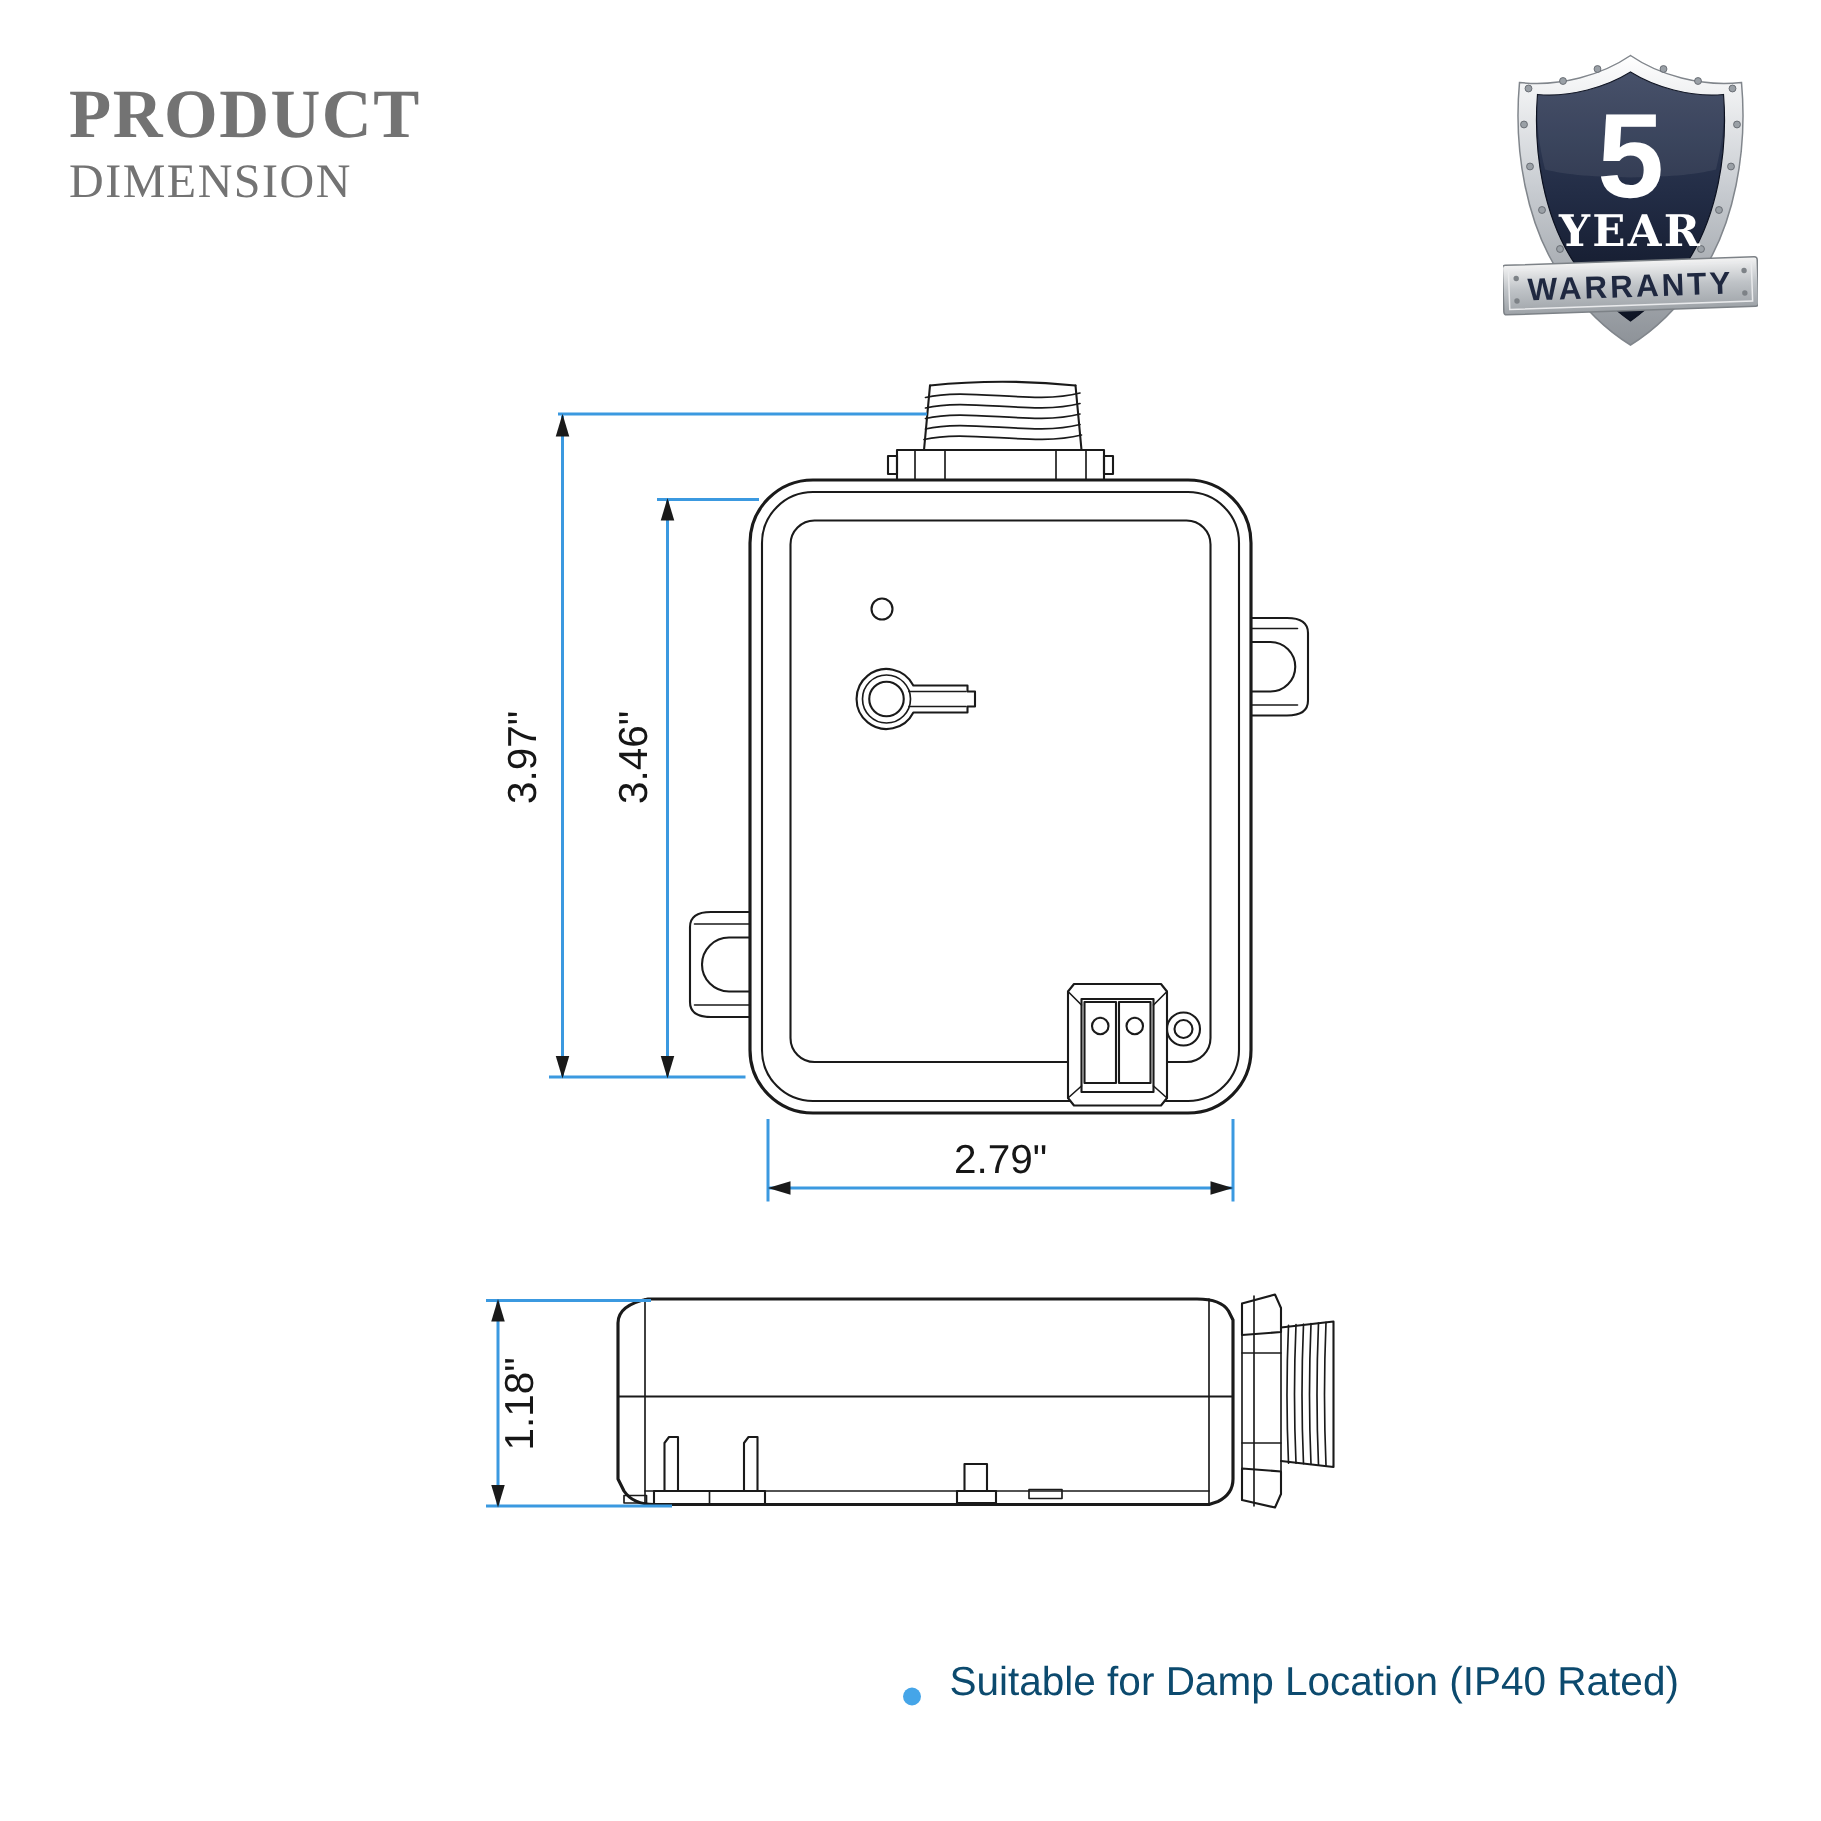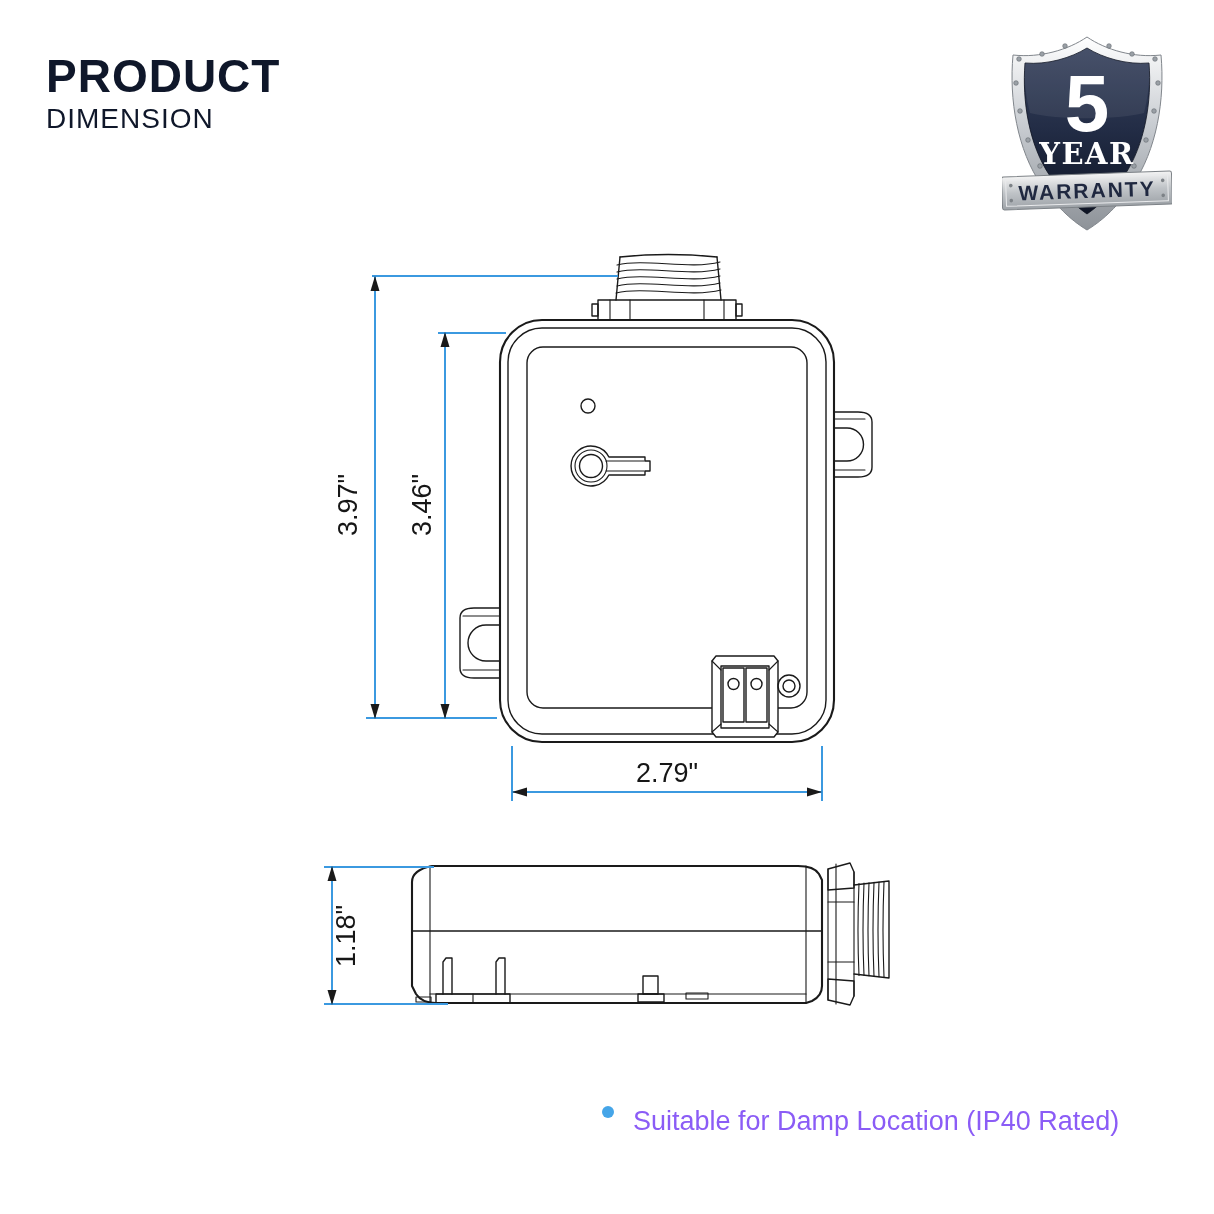--- a/index.html
+++ b/index.html
@@ -1,32 +1,32 @@
 <!DOCTYPE html>
 <html style="--dim-color: #3b99e0; --bullet-color: #45a5e8; --navy-color: #1f2840; --line-color: #1a1a1a;"><head>
 <meta charset="utf-8">
 <style>
   html,body{margin:0;padding:0;background:#fff;}
   .canvas{position:relative;width:1214px;height:1214px;background:#ffffff;overflow:hidden;
           font-family:"Liberation Sans",sans-serif;}
-  .title{position:absolute;left:46px;top:52px;color:#0f172a;line-height:1.05;}
+  .title{position:absolute;left:46px;top:52px;color:#737373;line-height:1.05;font-family:Liberation Serif, serif;}
   .title .t1{font-size:46px;font-weight:700;letter-spacing:1px;}
-  .title .t2{font-size:28px;font-weight:400;letter-spacing:1px;margin-top:4px;}
+  .title .t2{font-size:32px;font-weight:400;letter-spacing:1px;margin-top:4px;}
   svg.drawing{position:absolute;left:0;top:0;}
   .badge{position:absolute;left:1002px;top:33px;}
   .k{stroke:var(--line-color,#1a1a1a);fill:none;stroke-width:1.4;stroke-linejoin:round;stroke-linecap:round;}
   .k2{stroke-width:2.1;}
   .k3{stroke-width:1.1;}
   .kw{fill:#ffffff;}
   .dim{stroke:var(--dim-color,#3b99e0);stroke-width:2;fill:none;stroke-linecap:butt;}
   .arr{fill:var(--line-color,#1a1a1a);stroke:none;}
   .dimtxt{font-family:"Liberation Sans",sans-serif;font-size:27px;fill:#161616;}
   .features{position:absolute;left:602px;top:1106px;list-style:none;margin:0;padding:0;}
-  .features li{display:flex;align-items:flex-start;gap:19px;margin-bottom:17px;
-               font-size:27px;color:#8b5cf6;}
+  .features li{display:flex;align-items:flex-end;gap:19px;margin-bottom:17px;
+               font-size:27px;color:#0c4a6e;}
   .features .dot{width:12px;height:12px;border-radius:50%;background:var(--bullet-color,#45a5e8);flex:none;}
 </style>
 </head>
 <body>
 
 <div class="canvas">
 
   <div class="title">
     <div class="t1">PRODUCT</div>
     <div class="t2">DIMENSION</div>

